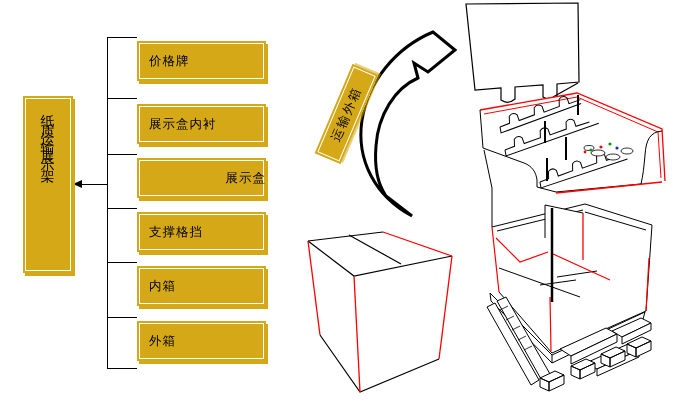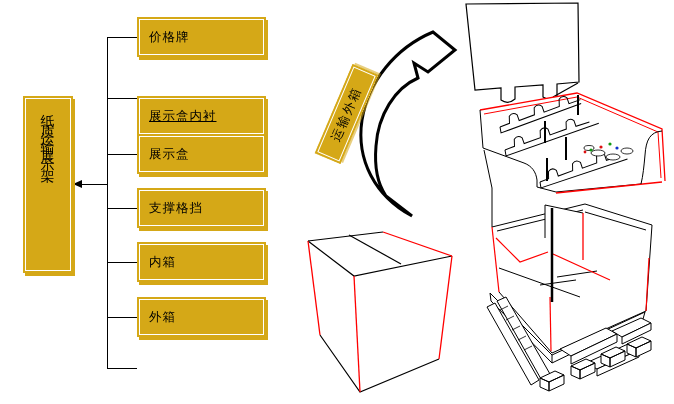--- a/index.html
+++ b/index.html
@@ -8,21 +8,21 @@
     overflow:hidden;font-family:"DejaVu Sans",sans-serif;
   }
   #art{position:absolute;left:0;top:0;z-index:1;}
   .gold-box{
     position:absolute;background:#D5A817;color:#000;
     box-shadow: inset 0 0 0 2px #D5A817, inset 0 0 0 3px #ffffff, 2px 3px 0 0 #D5A817;
     box-sizing:border-box;z-index:2;
   }
   .node{
     left:137px;width:129px;height:40px;display:flex;align-items:center;
-    padding-left:12px;font-size:12.5px;letter-spacing:1px;
+    padding-left:12px;font-size:12.5px;letter-spacing:1px;margin-top:24px;
   }
   #title-node{
     left:23px;top:96px;width:50px;height:177px;
     display:flex;justify-content:center;
   }
   #title-node .vtext{
     writing-mode:vertical-rl;text-orientation:upright;
     font-size:14px;letter-spacing:9px;padding-top:7px;
   }
   .hline,.vline{position:absolute;background:#000;z-index:2;}
@@ -180,24 +180,24 @@
   <div class="hline" style="left:80px;top:184px;width:27px;"></div>
   <div id="arrowhead-left"></div>
 
   <div id="title-node" class="gold-box">
     <span class="vtext">纸质运输展示架</span>
   </div>
 
   <div class="gold-box node" style="top:17px;">
     <span>价格牌</span>
   </div>
-  <div class="gold-box node" style="top:96px;text-decoration:underline;">
+  <div class="gold-box node" style="top:80px;">
     <span>展示盒内衬</span>
   </div>
-  <div class="gold-box node" style="top:134px;">
+  <div class="gold-box node" style="top:134px;justify-content:flex-end;">
     <span>展示盒</span>
   </div>
   <div class="gold-box node" style="top:188px;">
     <span>支撑格挡</span>
   </div>
   <div class="gold-box node" style="top:297px;">
     <span>外箱</span>
   </div>
   <div class="gold-box node" style="top:242px;">
     <span>内箱</span>

